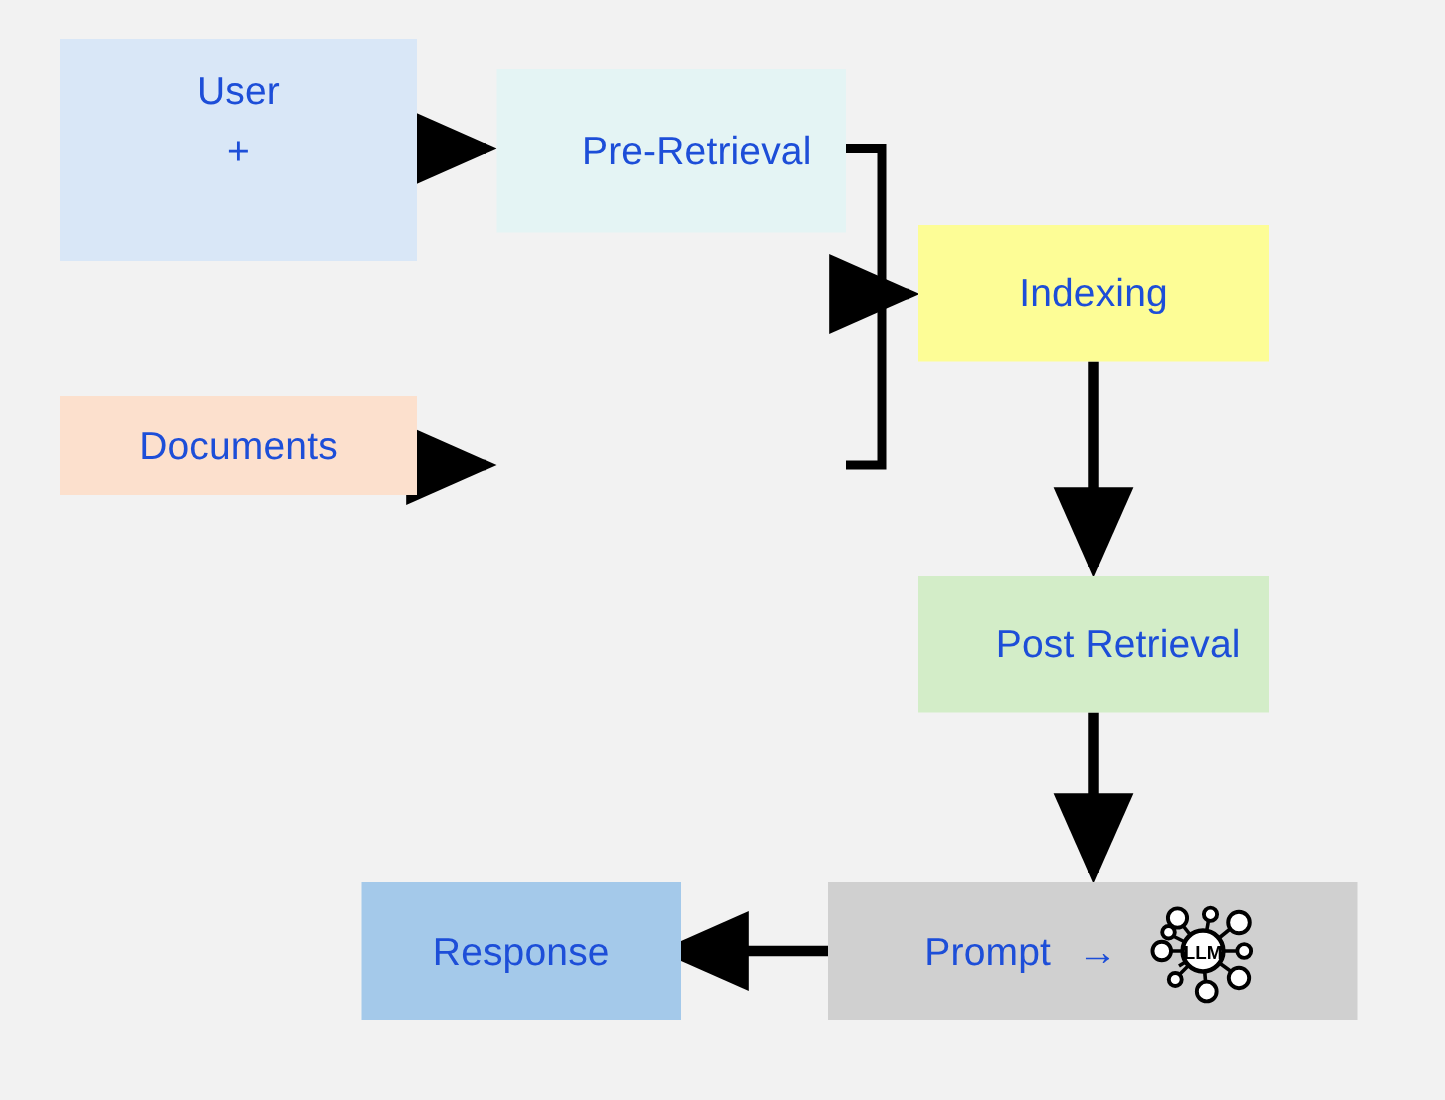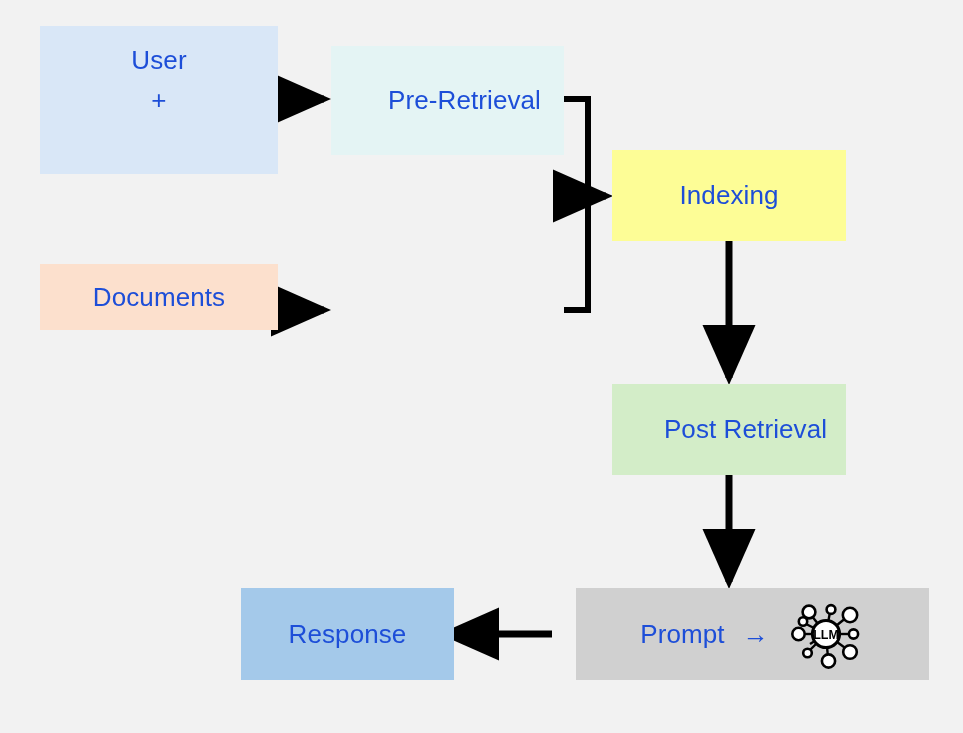--- a/index.html
+++ b/index.html
@@ -78,21 +78,21 @@
   #node-indexing {
     left: 331px; top: 264px; width: 233px; height: 92px;
     background: #f2cfef;
   }
   #node-post-retrieval {
     left: 612px; top: 384px; width: 234px; height: 91px;
     background: #d3edc8;
     padding-left: 33px;
   }
   #node-prompt {
-    left: 576px; top: 588px; width: 353px; height: 92px;
+    left: 552px; top: 588px; width: 353px; height: 92px;
     background: #d0d0d0;
     justify-content: center;
     gap: 0px;
   }
   .prompt-inner {
     display: flex;
     align-items: center;
     gap: 18px;
   }
   #llm-icon { width: 78px; height: 72px; display:block; }

